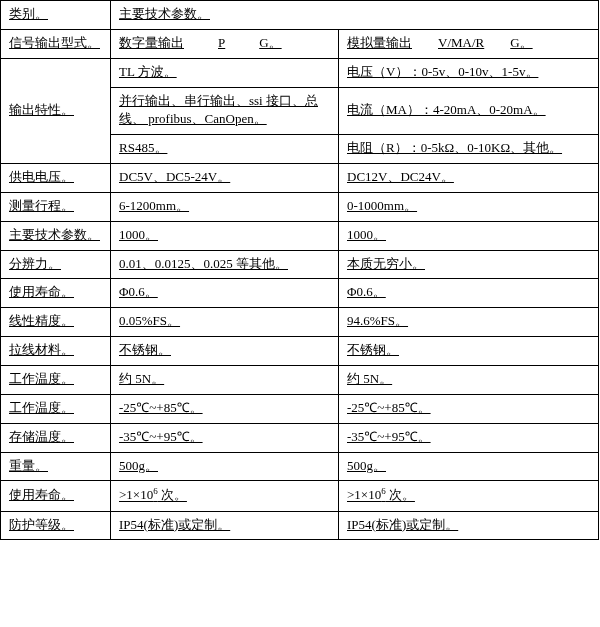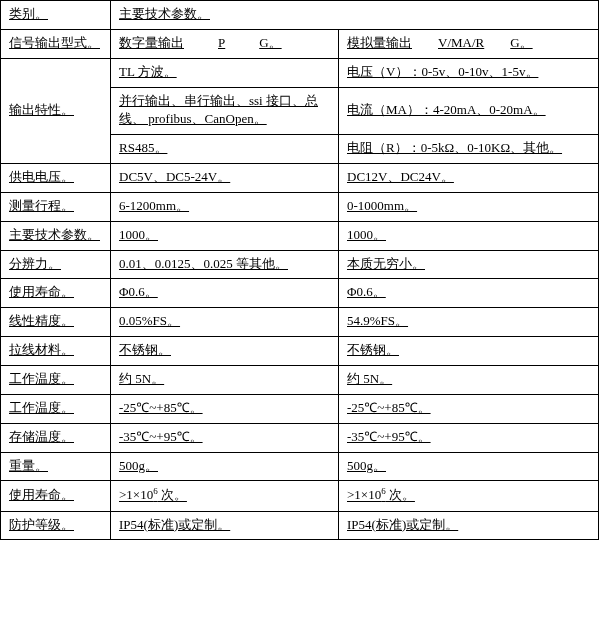--- a/index.html
+++ b/index.html
@@ -115,21 +115,21 @@
 
     <tr>
       <td class="cell-label">使用寿命。</td>
       <td>Φ0.6。</td>
       <td>Φ0.6。</td>
     </tr>
 
     <tr>
       <td class="cell-label">线性精度。</td>
       <td>0.05%FS。</td>
-      <td>54.9%FS。</td>
+      <td>94.6%FS。</td>
     </tr>
 
     <tr>
       <td class="cell-label">拉线材料。</td>
       <td>不锈钢。</td>
       <td>不锈钢。</td>
     </tr>
 
     <tr>
       <td class="cell-label">工作温度。</td>

